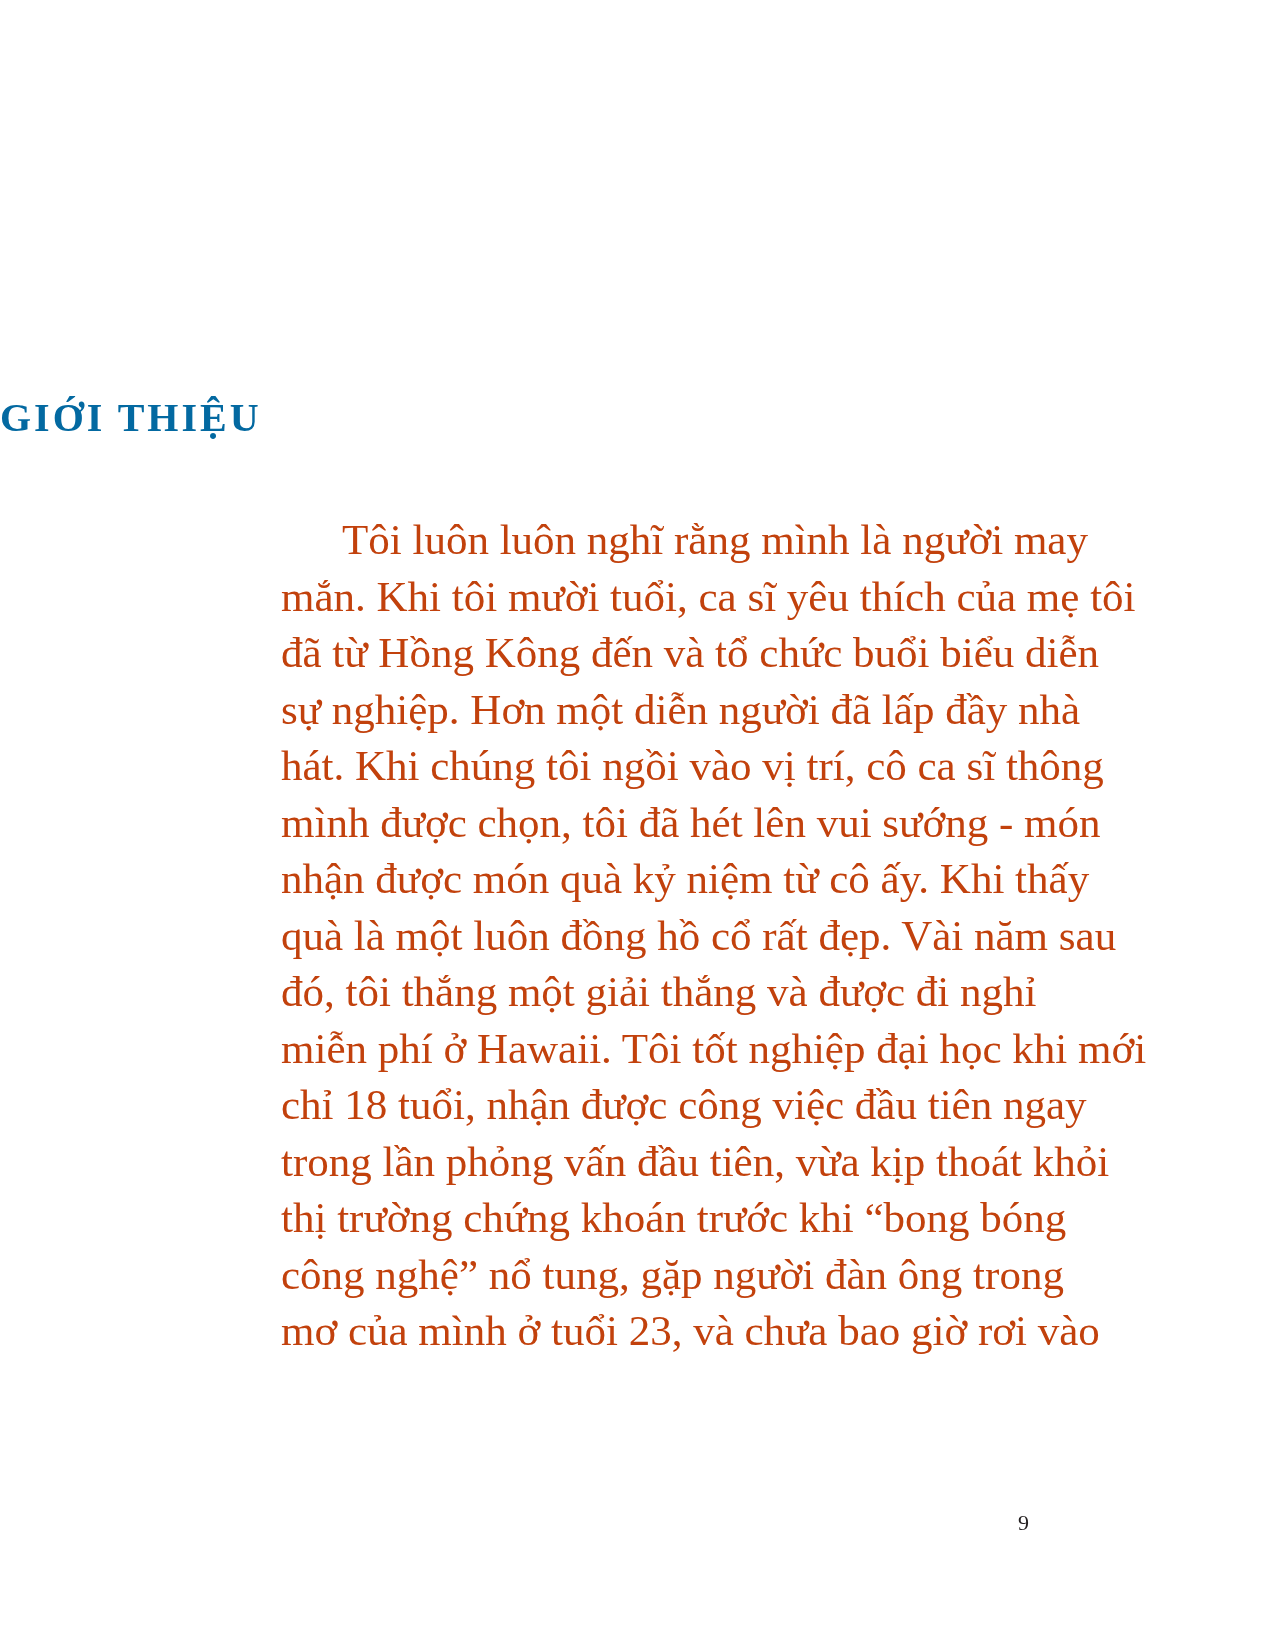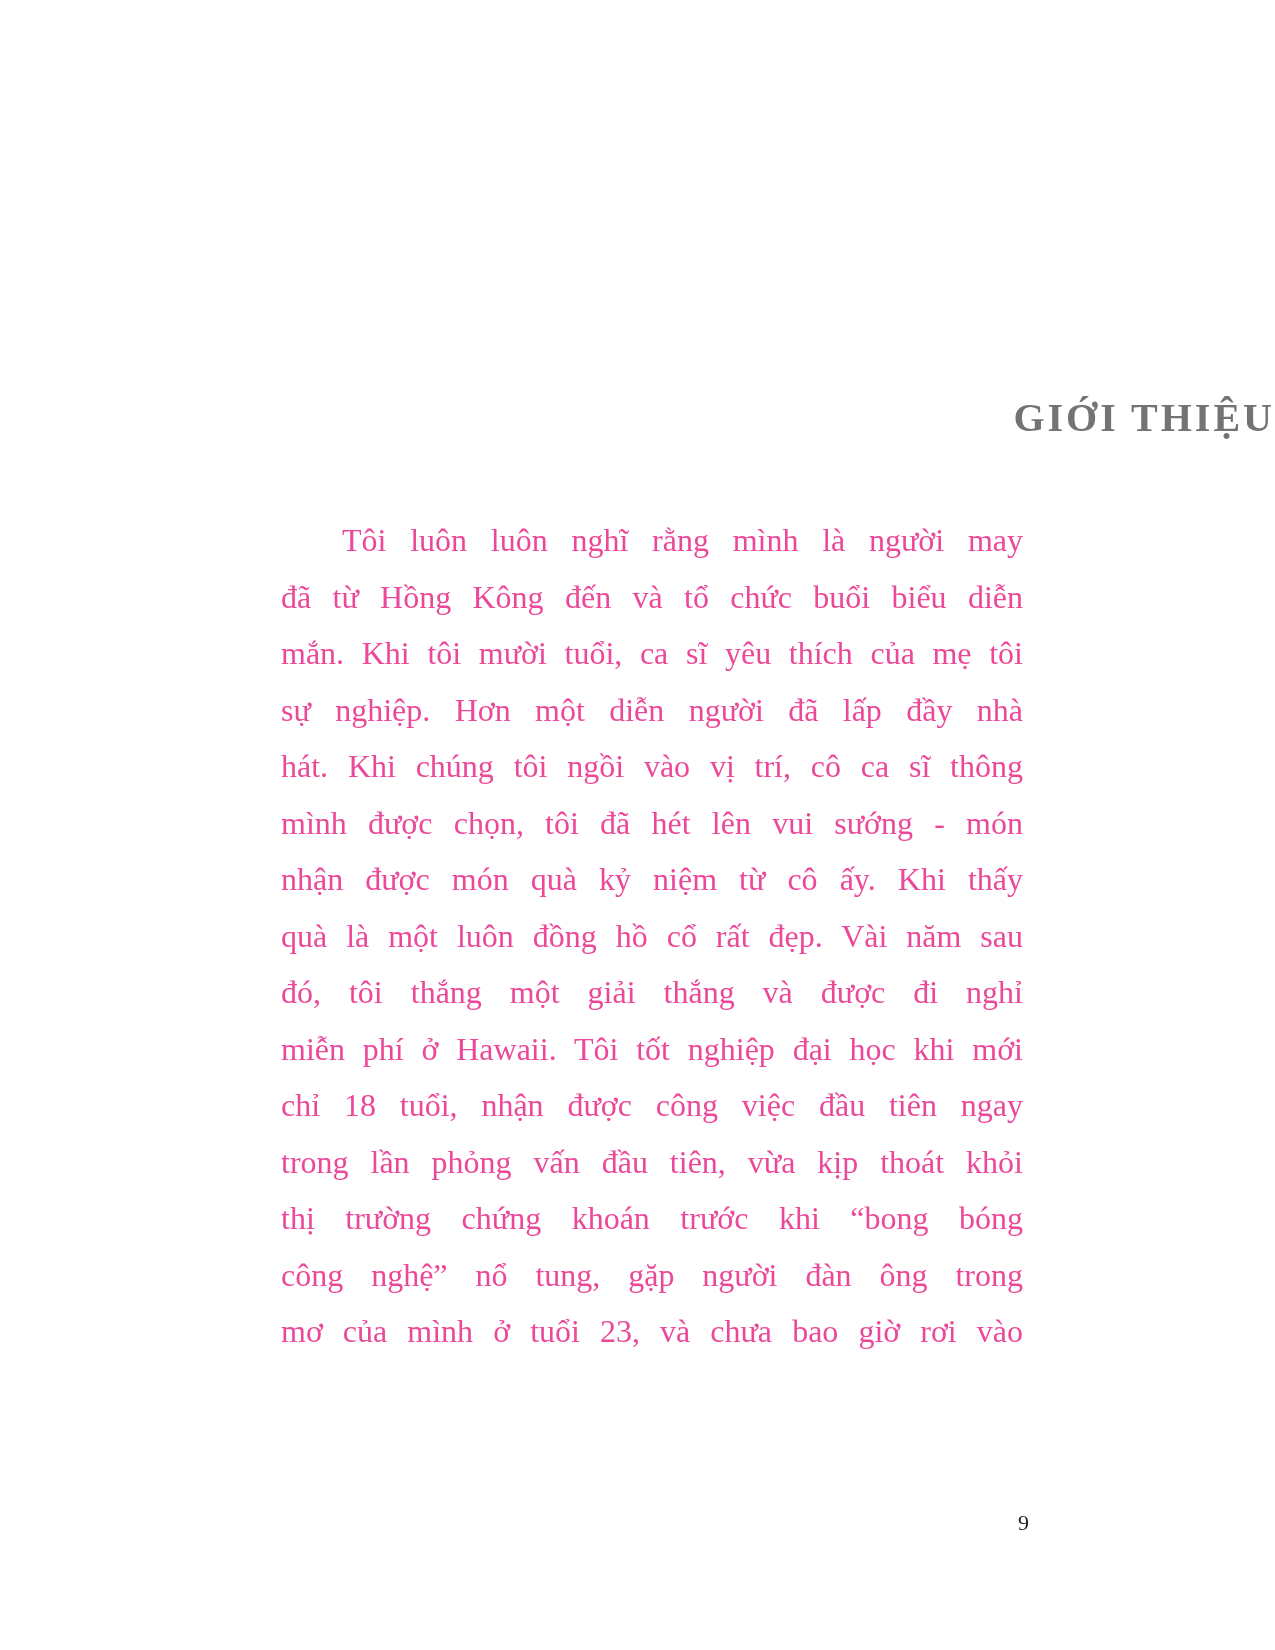--- a/index.html
+++ b/index.html
@@ -20,35 +20,35 @@
       left: 0; top: 0;
       width: 1275px;
       height: 1650px;
       background: #ffffff;
     }
     .chapter-title {
       position: absolute;
       left: 0;
       width: 1275px;
       top: 366px;
-      text-align: right;
+      text-align: left;
       font-size: 40px;
       font-weight: bold;
       letter-spacing: 3px;
       line-height: 50px;
-      color: #737373;
+      color: #0369a1;
     }
     .body-text {
       position: absolute;
       left: 281px;
       top: 512px;
       width: 742px;
-      font-size: 32px;
+      font-size: 43px;
       line-height: 56.5px;
-      color: #ec4899;
+      color: #c2410c;
     }
     .line {
       display: block;
       white-space: nowrap;
       text-align: justify;
       text-align-last: justify;
       height: 56.5px;
     }
     .line.first {
       padding-left: 61px;
@@ -66,22 +66,22 @@
   </style>
 </head>
 <body>
 
 <div class="page">
 
   <h1 class="chapter-title">GIỚI THIỆU</h1>
 
   <div class="body-text">
     <span class="line first">Tôi luôn luôn nghĩ rằng mình là người may</span>
+    <span class="line">mắn. Khi tôi mười tuổi, ca sĩ yêu thích của mẹ tôi</span>
     <span class="line">đã từ Hồng Kông đến và tổ chức buổi biểu diễn</span>
-    <span class="line">mắn. Khi tôi mười tuổi, ca sĩ yêu thích của mẹ tôi</span>
     <span class="line">sự nghiệp. Hơn một diễn người đã lấp đầy nhà</span>
     <span class="line">hát. Khi chúng tôi ngồi vào vị trí, cô ca sĩ thông</span>
     <span class="line">mình được chọn, tôi đã hét lên vui sướng - món</span>
     <span class="line">nhận được món quà kỷ niệm từ cô ấy. Khi thấy</span>
     <span class="line">quà là một luôn đồng hồ cổ rất đẹp. Vài năm sau</span>
     <span class="line">đó, tôi thắng một giải thắng và được đi nghỉ</span>
     <span class="line">miễn phí ở Hawaii. Tôi tốt nghiệp đại học khi mới</span>
     <span class="line">chỉ 18 tuổi, nhận được công việc đầu tiên ngay</span>
     <span class="line">trong lần phỏng vấn đầu tiên, vừa kịp thoát khỏi</span>
     <span class="line">thị trường chứng khoán trước khi “bong bóng</span>

